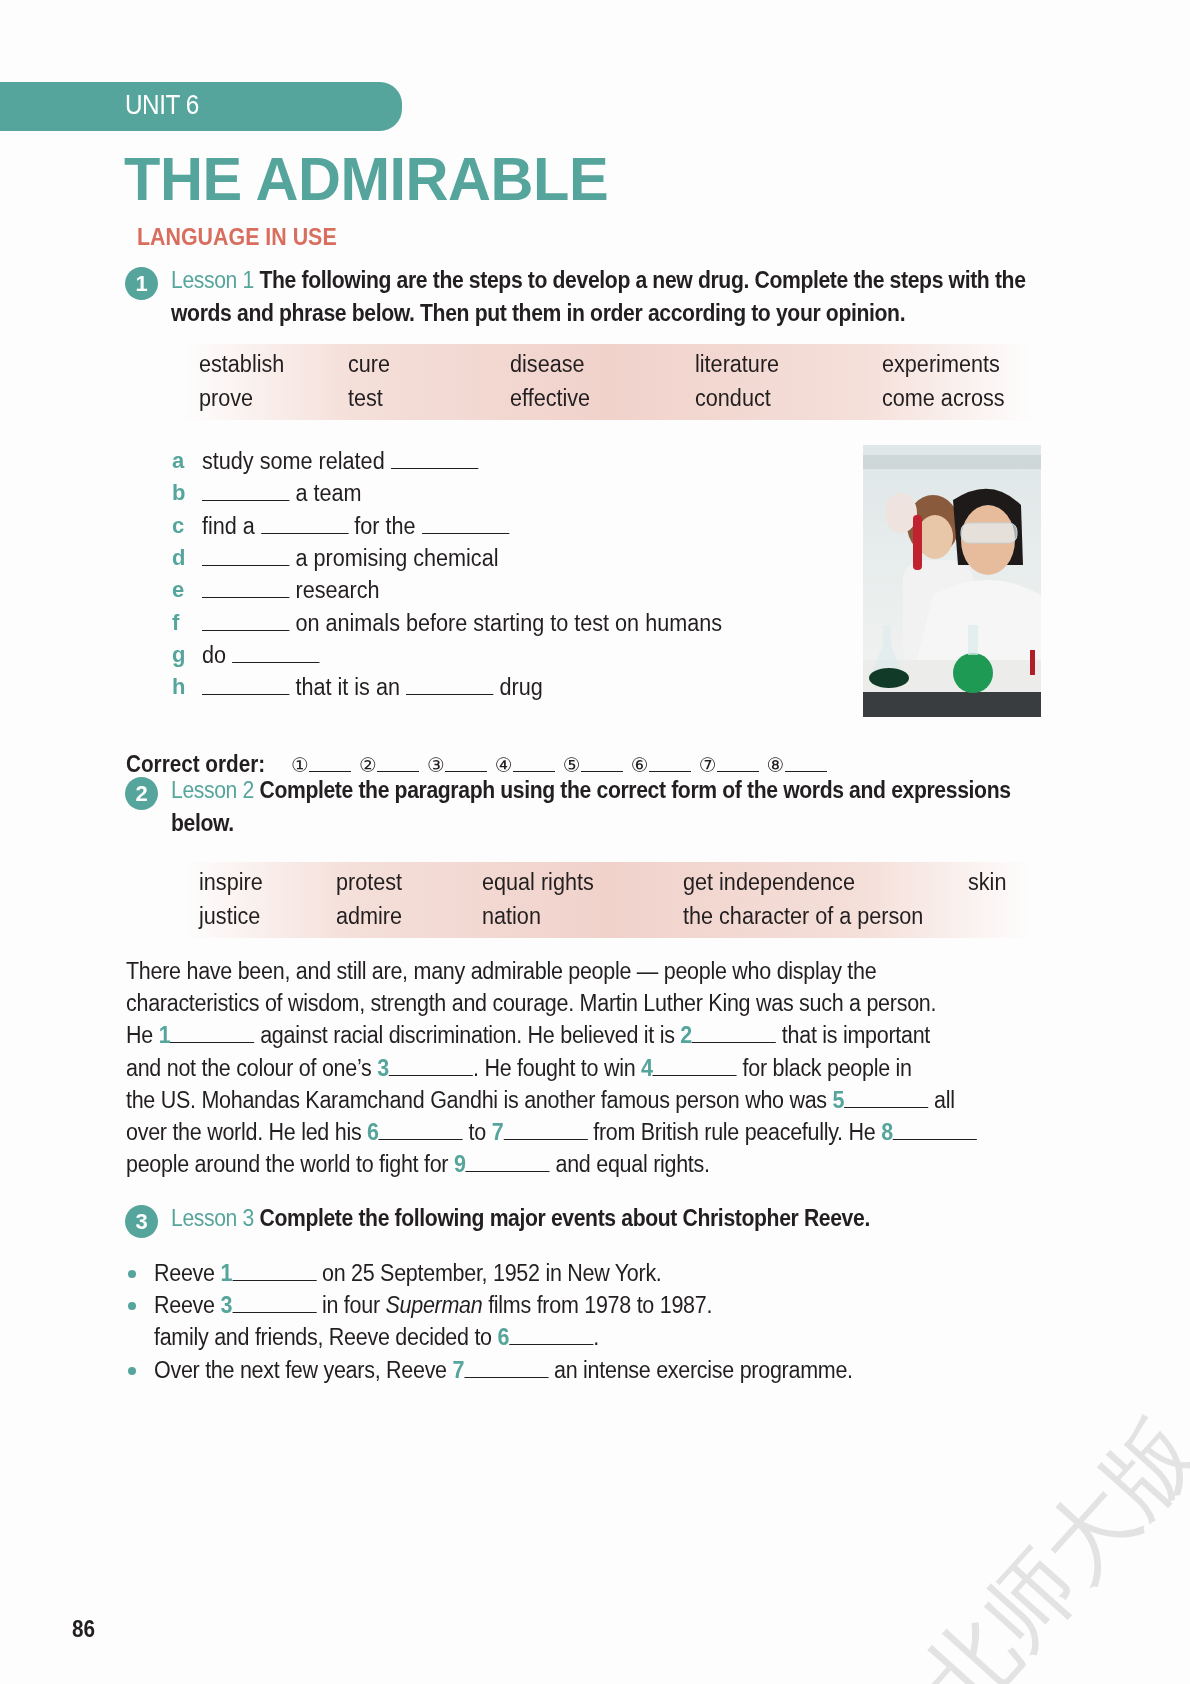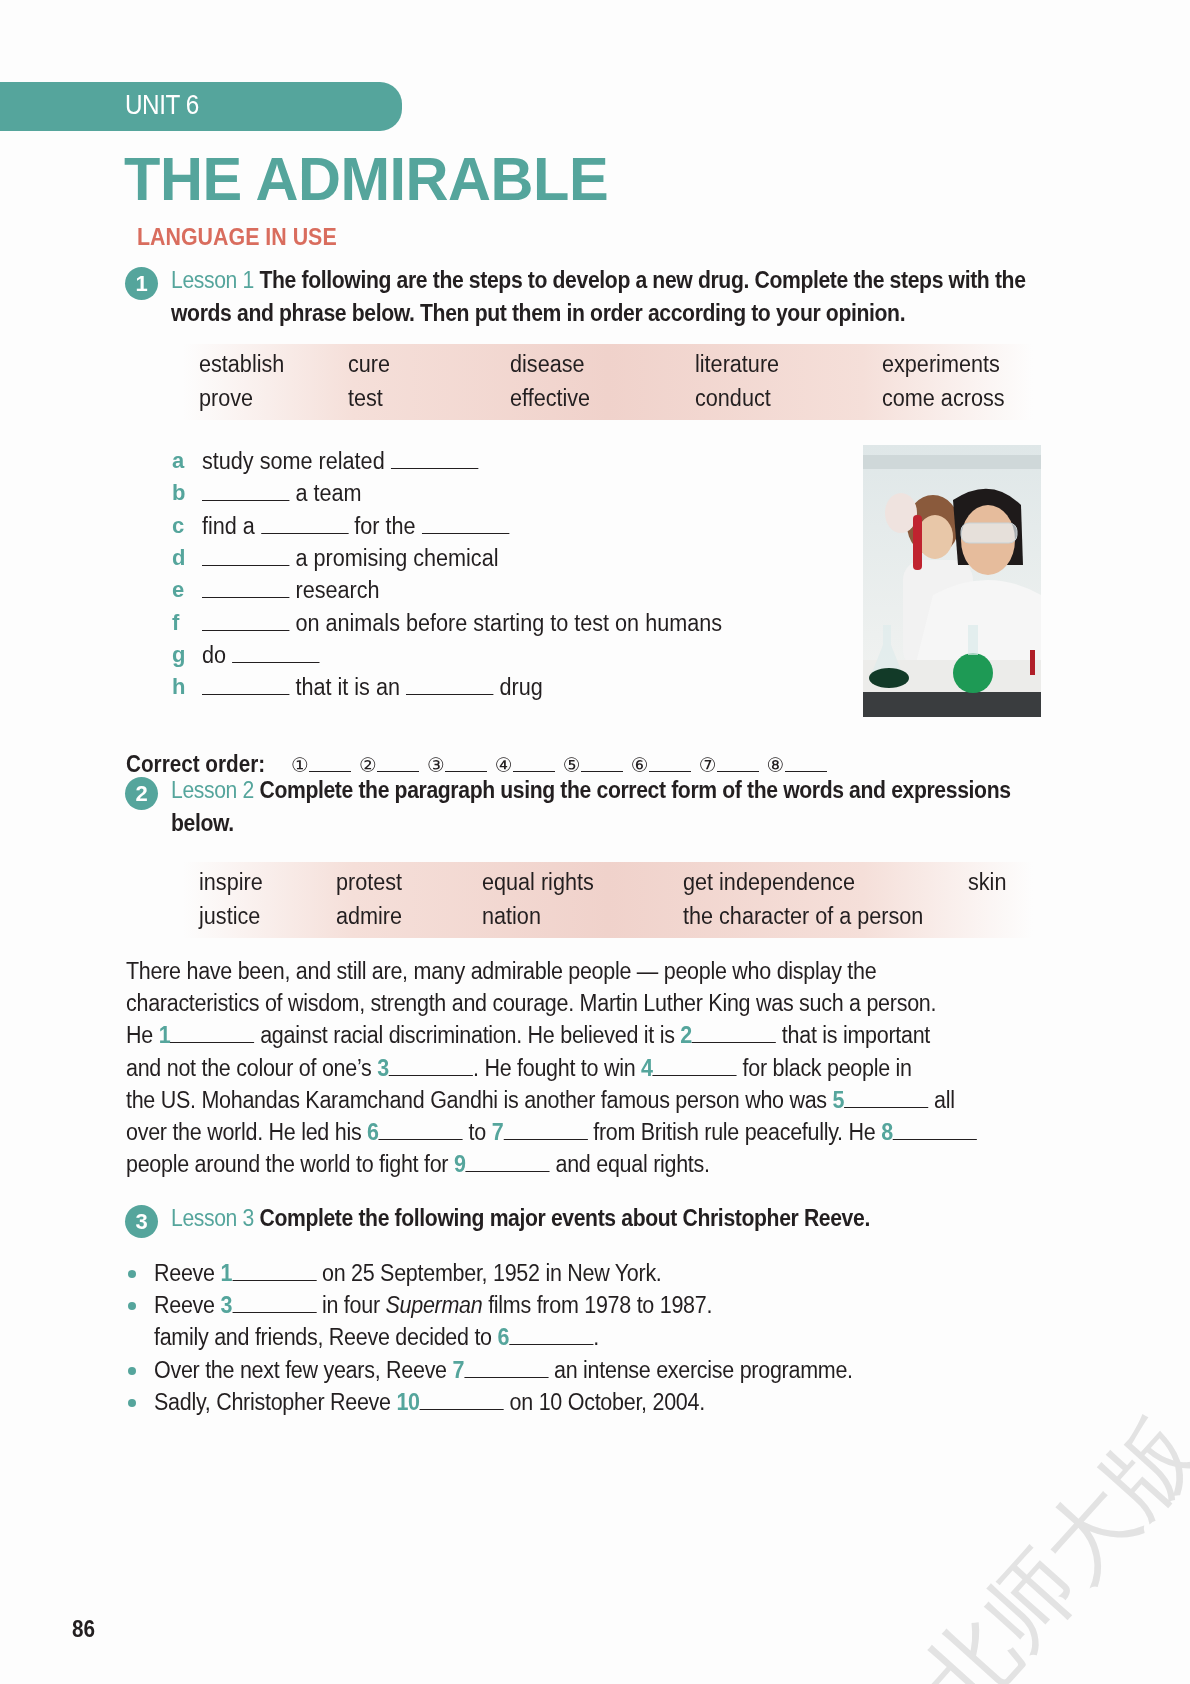--- a/index.html
+++ b/index.html
@@ -165,20 +165,16 @@
       <span class="bullet-dot"></span>
       <span class="bullet-text">Reeve <span class="num">3</span><span class="blank mid"></span> in four <i>Superman</i> films from 1978 to 1987.</span>
     </div>
     <div class="bullet-row">
       <span class="bullet-text">family and friends, Reeve decided to <span class="num">6</span><span class="blank mid"></span>.</span>
     </div>
     <div class="bullet-row">
       <span class="bullet-dot"></span>
       <span class="bullet-text">Over the next few years, Reeve <span class="num">7</span><span class="blank mid"></span> an intense exercise programme.</span>
     </div>
-    <div class="bullet-row">
-      <span class="bullet-dot"></span>
-      <span class="bullet-text">Sadly, Christopher Reeve <span class="num">10</span><span class="blank mid"></span> on 10 October, 2004.</span>
-    </div>
   </div>
 
 <div class="abs page-num">86</div>
 <div class="abs watermark">北师大版</div>
 
 </body></html>

